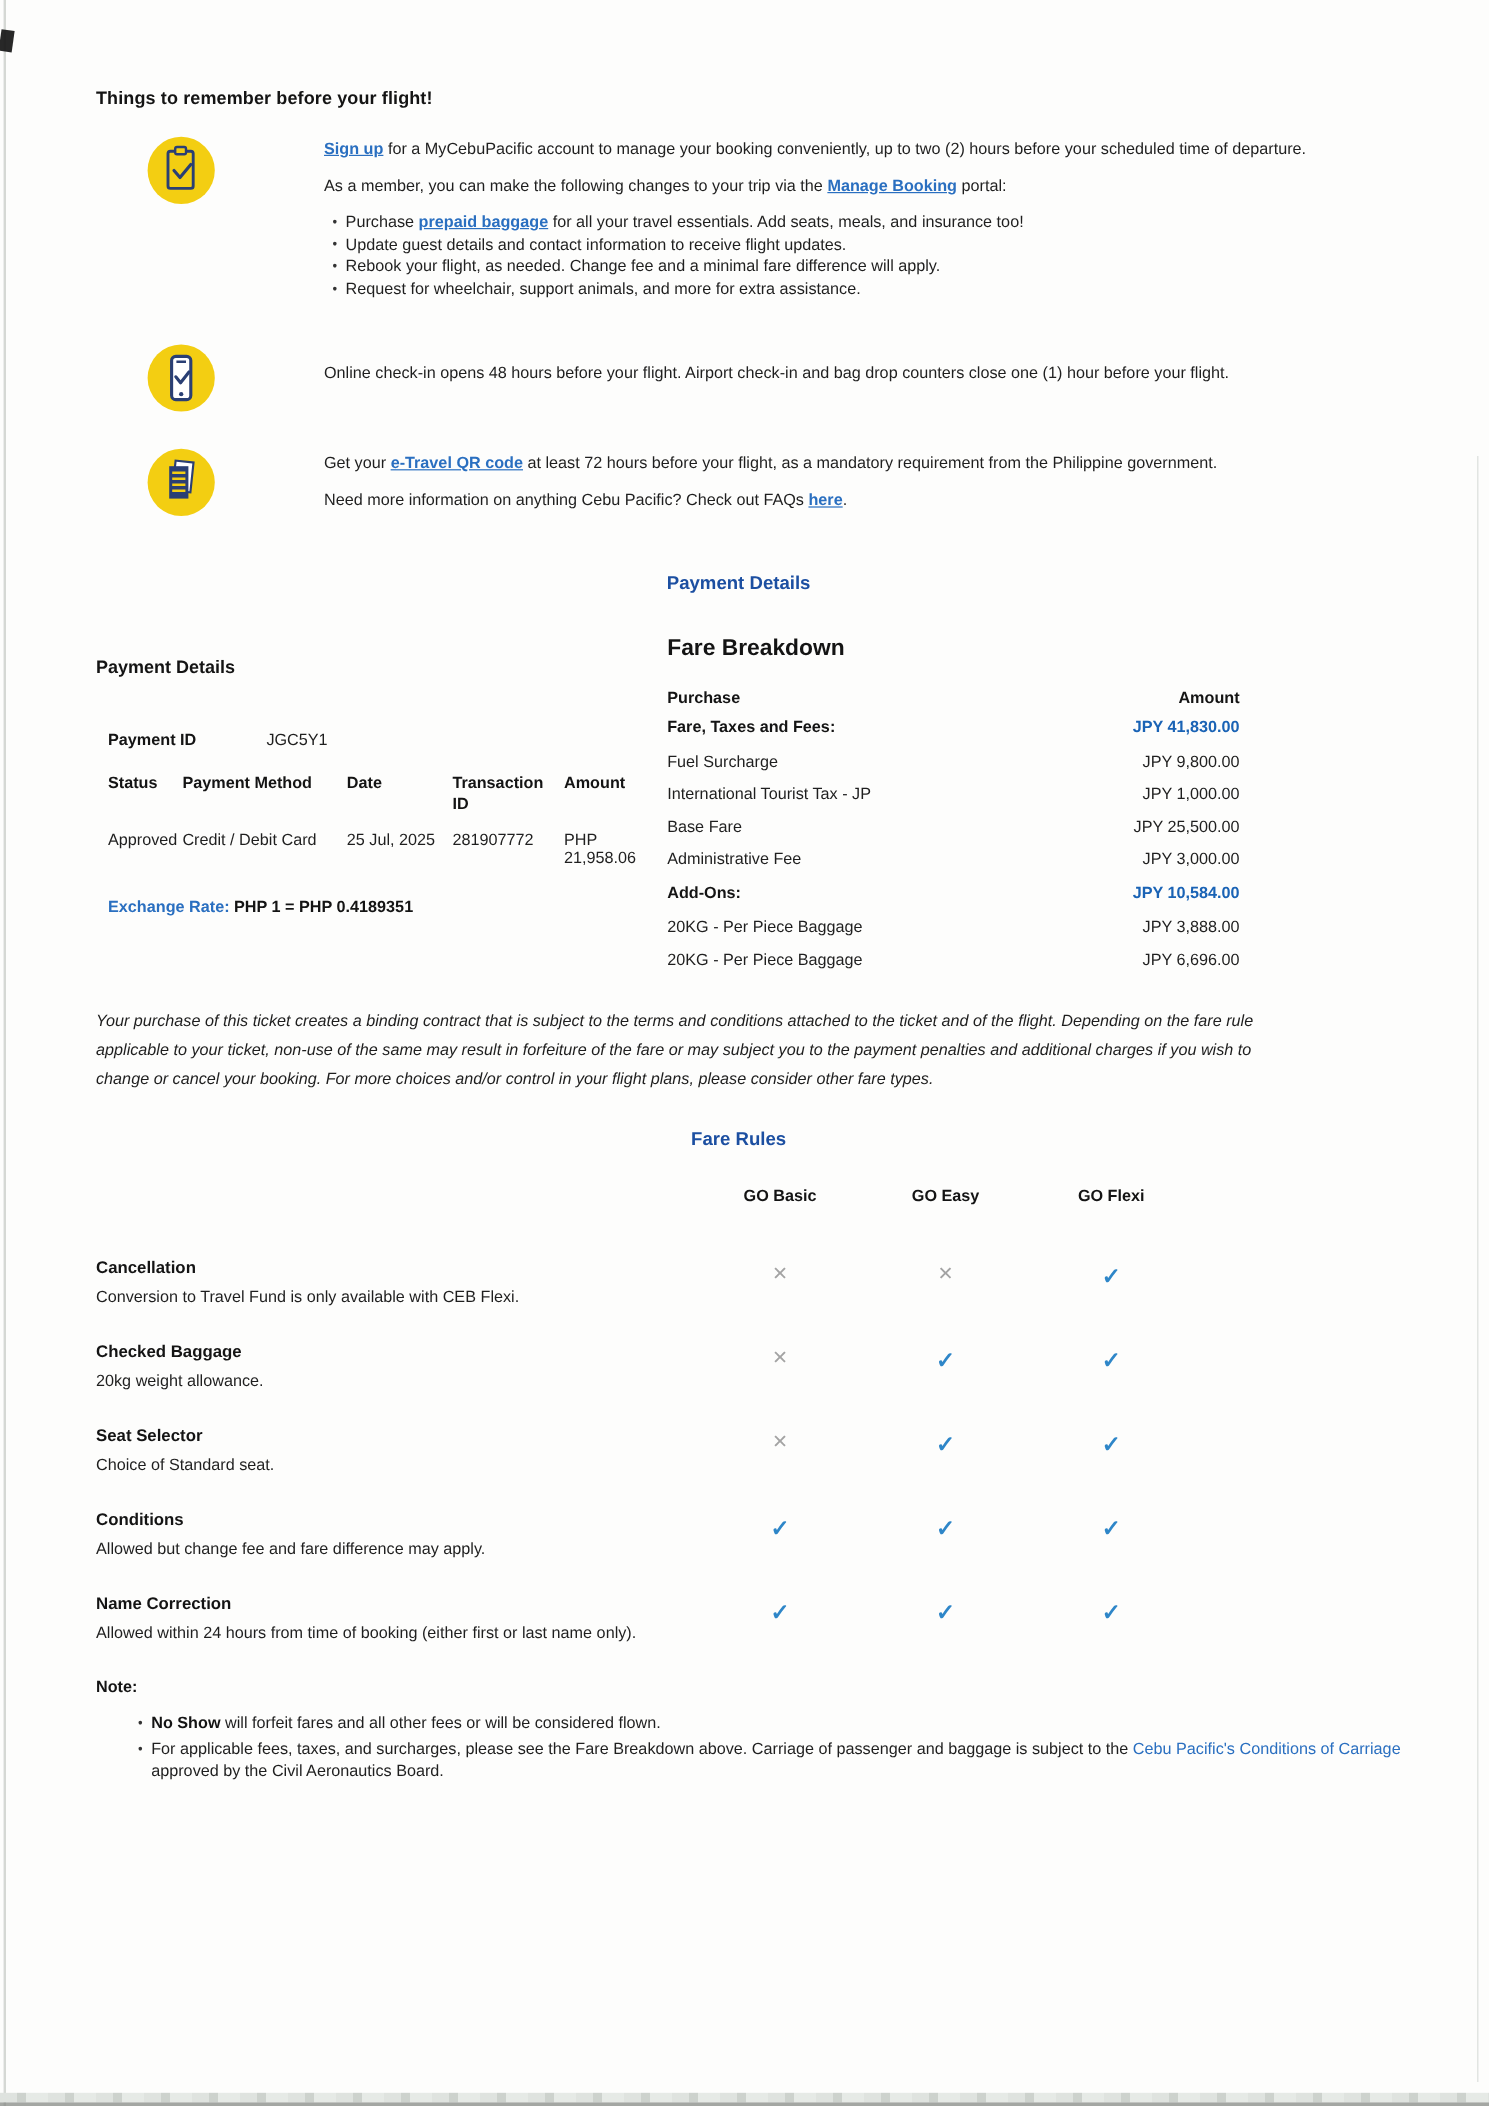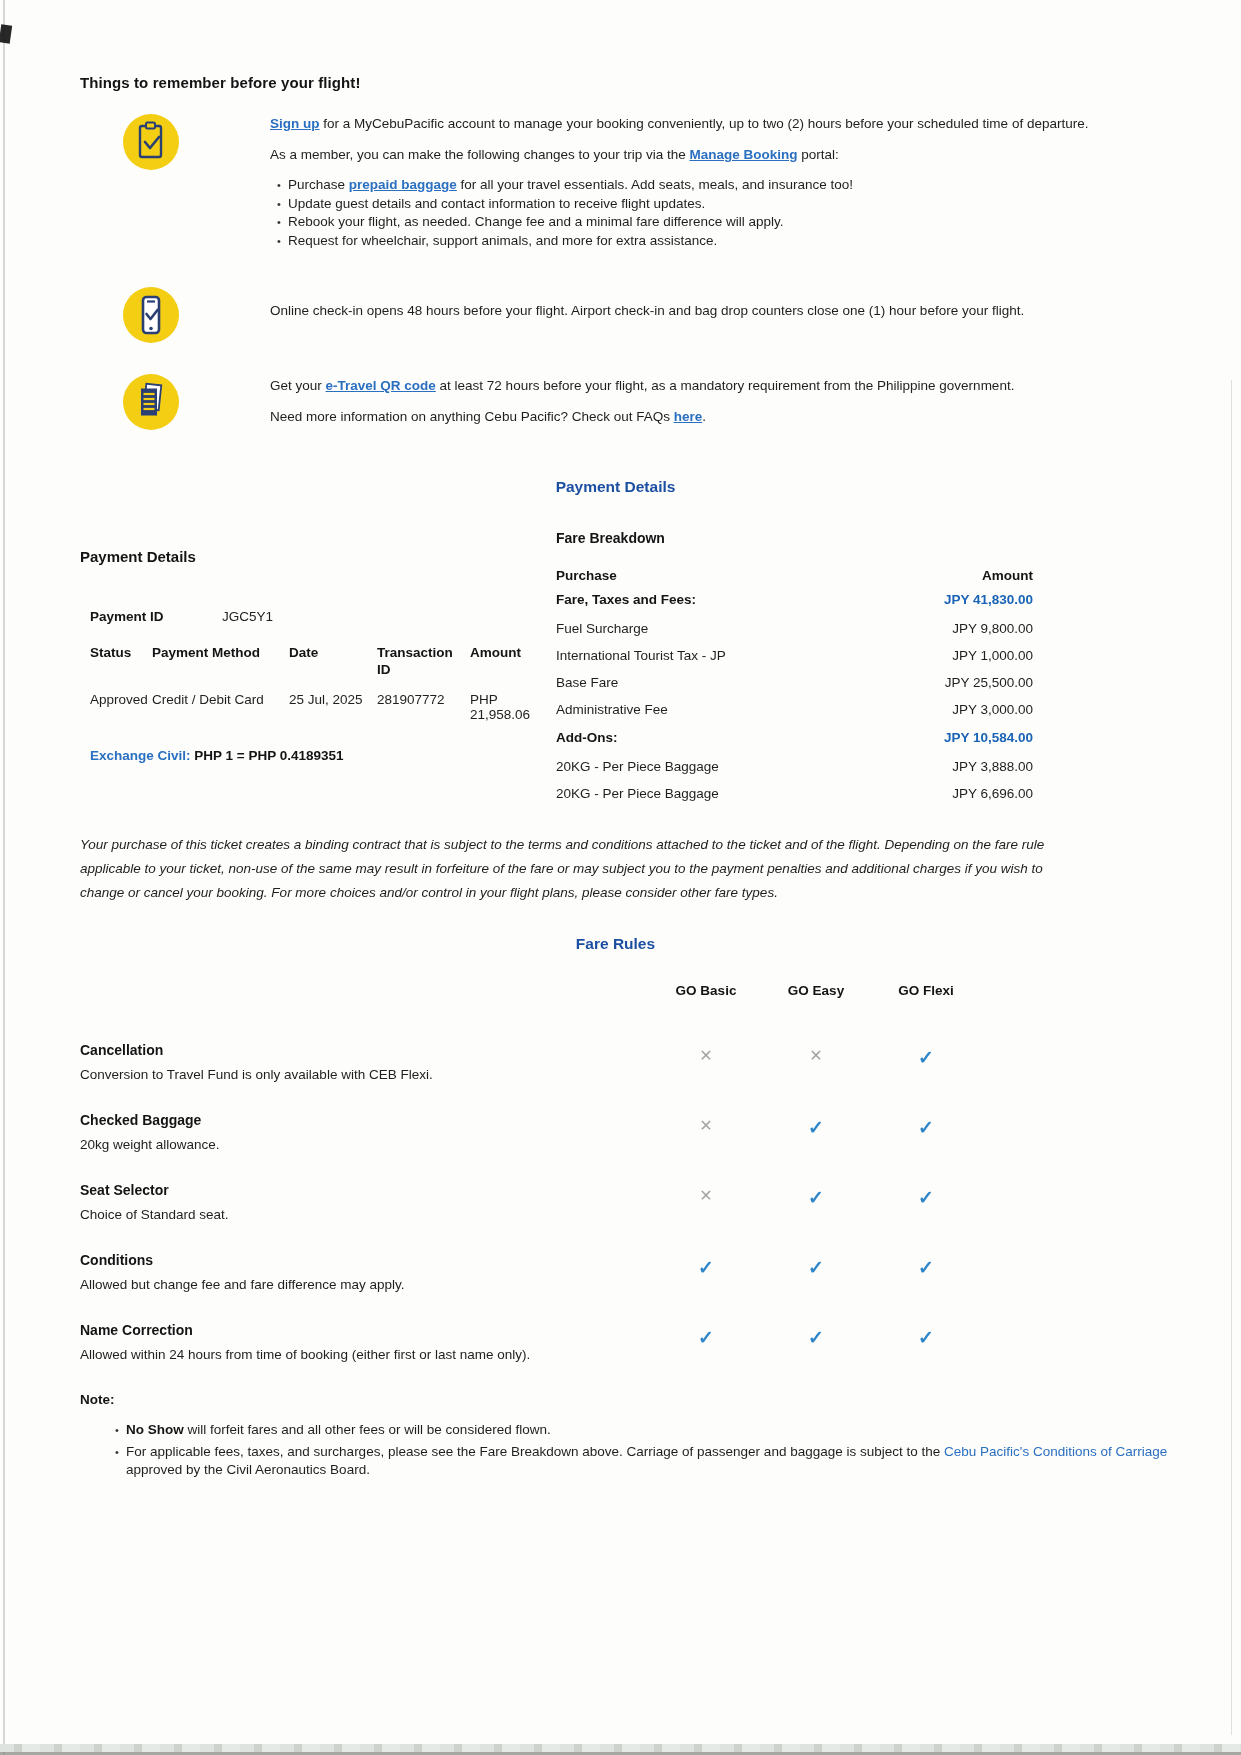--- a/index.html
+++ b/index.html
@@ -45,32 +45,32 @@
 
   .pay-left h2{font-size:15px;font-weight:bold;color:#141414;margin:26px 0 0 0;}
   .pid-row{display:flex;margin-top:44px;padding-left:10px;}
   .pid-label{width:132px;font-weight:bold;color:#141414;}
   .pay-grid{display:grid;grid-template-columns:62px 137px 88px 93px auto;padding-left:10px;}
   .pay-grid.head{margin-top:20px;font-weight:bold;color:#141414;line-height:17px;}
   .pay-grid.datarow{margin-top:14px;}
   .xrate{margin-top:26px;padding-left:10px;font-weight:bold;color:#141414;}
   .xrate .xl{color:#2a6fc0;}
 
-  .pay-right h2{font-size:14px;font-weight:bold;color:#141414;margin:8px 0 0 0;}
+  .pay-right h2{font-size:19px;font-weight:bold;color:#141414;margin:8px 0 0 0;}
   .fb-head{display:flex;justify-content:space-between;font-weight:bold;color:#141414;margin-top:22px;}
   #fb-rows{margin-top:2px;}
   .fb-row{display:flex;justify-content:space-between;padding:5.5px 0;line-height:16px;}
   .fb-row.fb-em{padding:7px 0;}
   .fb-row.fb-em .fb-label{font-weight:bold;color:#141414;}
   .fb-row.fb-em .fb-amount{font-weight:bold;color:#1a63b5;}
 
   .disclaimer{font-style:italic;line-height:24px;margin-top:26px;width:975px;color:#1e1e1e;}
 
   .fr-title-h{margin-top:30px;}
-  .fr-grid{display:grid;grid-template-columns:1fr 110px 110px 110px;padding-right:170px;}
+  .fr-grid{display:grid;grid-template-columns:1fr 110px 110px 110px;padding-right:170px;gap:28px;}
   .fr-head{margin-top:30px;font-weight:bold;color:#141414;}
   .fr-head div{text-align:center;}
   #fr-rows{margin-top:44px;}
   .fr-row{margin-bottom:29px;}
   .fr-title{font-weight:bold;color:#141414;font-size:14px;}
   .fr-desc{margin-top:8px;line-height:17px;}
   .fr-mark{text-align:center;padding-top:4px;}
   .mark-yes{color:#2e86c8;font-size:19px;font-weight:bold;}
   .mark-no{color:#a3a3a3;font-size:16px;}
 
@@ -187,21 +187,21 @@
           <div>Amount</div>
         </div>
         <div class="pay-grid datarow">
           <div>Approved</div>
           <div>Credit / Debit Card</div>
           <div>25 Jul, 2025</div>
           <div>281907772</div>
           <div>PHP 21,958.06</div>
         </div>
         <div class="xrate">
-          <span class="xl">Exchange Civil:</span><span> PHP 1 = PHP 0.4189351</span>
+          <span class="xl">Exchange Rate:</span><span> PHP 1 = PHP 0.4189351</span>
         </div>
       </div>
 
       <div class="pay-right">
         <h2>Fare Breakdown</h2>
         <div class="fb-head">
           <span>Purchase</span>
           <span>Amount</span>
         </div>
         <div id="fb-rows">

